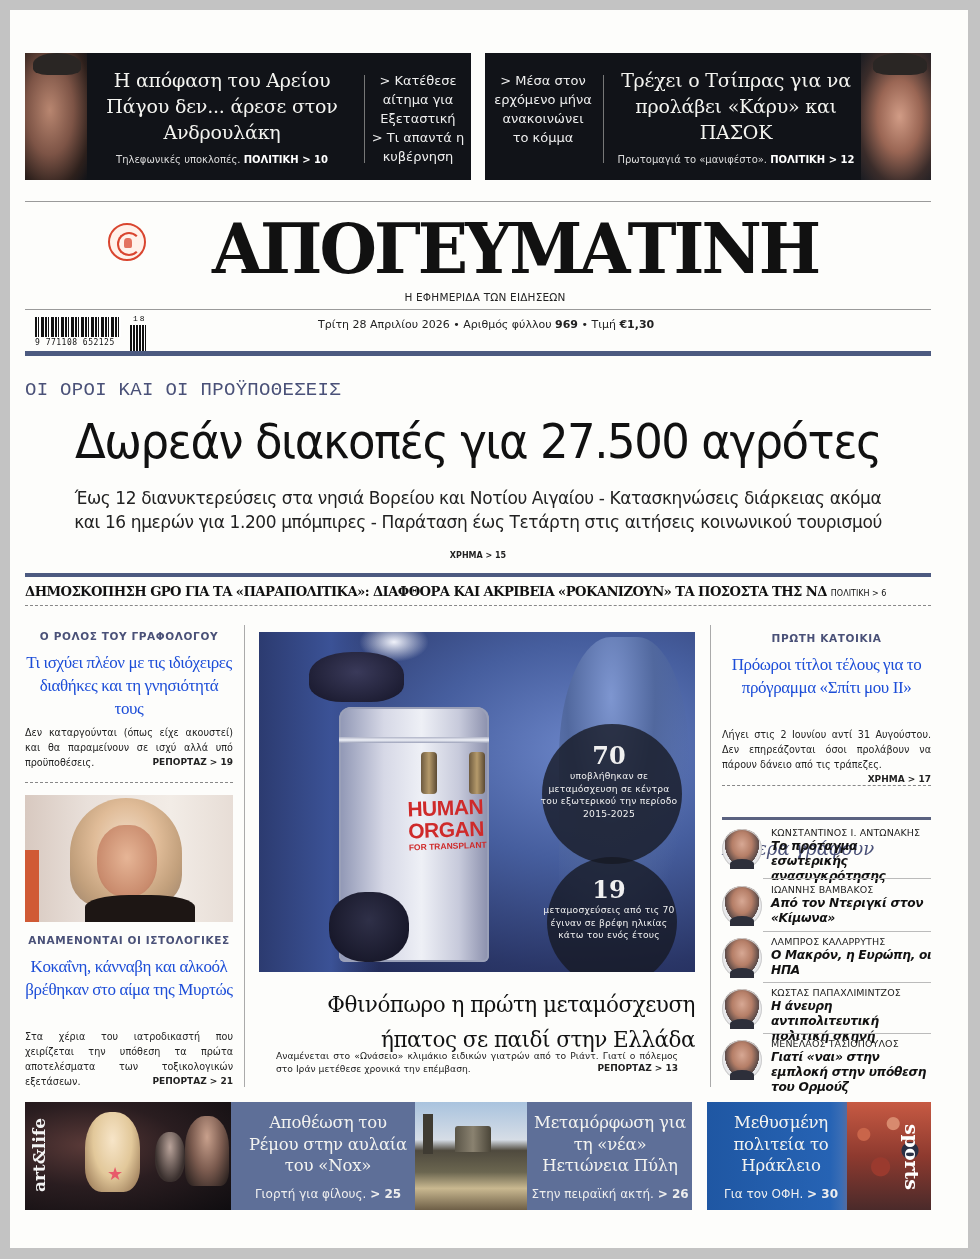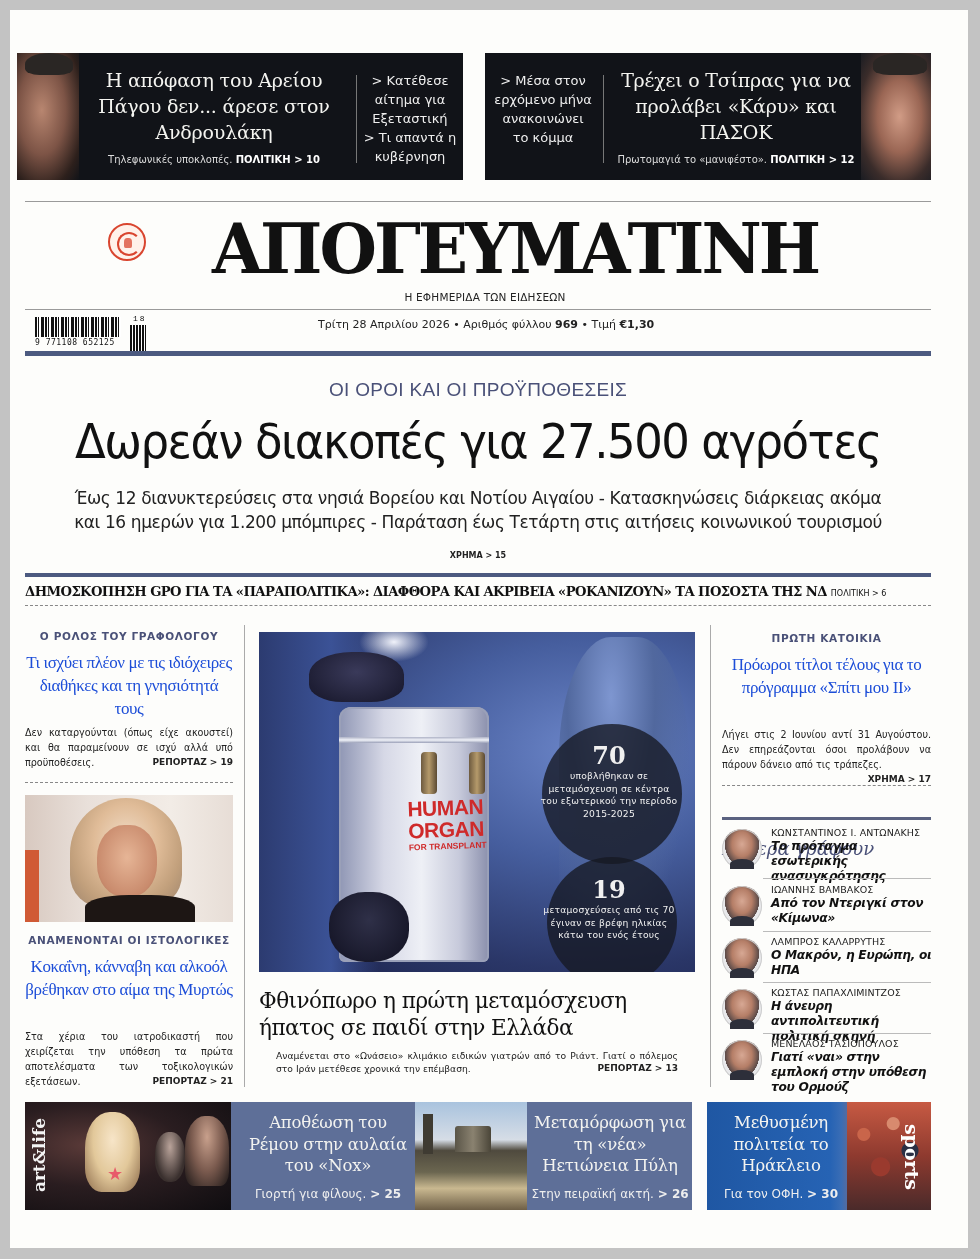--- a/index.html
+++ b/index.html
@@ -2,21 +2,21 @@
 <html><head>
 <meta charset="utf-8">
 <style>
   * { box-sizing: border-box; margin: 0; padding: 0; }
   html, body { width: 980px; height: 1259px; background: #c3c3c3; overflow: hidden; }
   body { font-family: "DejaVu Sans", sans-serif; color: #111; position: relative; }
   .page { position: absolute; left: 10px; top: 10px; width: 958px; height: 1238px; background: #fdfdfb; }
 
   
   .banner { position: absolute; top: 43px; height: 127px; background: #111318; color: #f2f2ee; overflow: hidden; }
-  .banner-left { left: 7px; width: 446px; padding-left: 42px; }
+  .banner-left { left: 15px; width: 446px; padding-left: 42px; }
   .banner-right { left: 475px; width: 446px; }
   .portrait { position: absolute; top: 0; height: 127px; }
   .portrait.l { left: 0; width: 62px; background: radial-gradient(ellipse at 40% 45%, #b88670 0%, #7d5446 45%, #2d201c 80%, #111318 100%); }
   .portrait.r { right: 0; width: 70px; background: radial-gradient(ellipse at 55% 50%, #d19c86 0%, #9a6654 40%, #3a2c2a 75%, #1a1c22 100%); }
   .portrait .hair { position:absolute; left:8px; top:0; width:48px; height:22px; border-radius:50% 50% 30% 30%; background:#2a2624; }
   .portrait.r .hair { left: 12px; width: 54px; }
   .b-head { position: absolute; font-family: "DejaVu Serif", serif; font-size: 19px; line-height: 26px; text-align: center; color: #f4f4f0; font-weight: normal; letter-spacing: -0.2px; }
   .b-sub { position: absolute; font-size: 10px; color: #ddd; text-align: center; white-space: nowrap; }
   .b-sub b { font-weight: bold; color: #fff; }
   .b-side { position: absolute; font-size: 13px; line-height: 19px; text-align: center; color: #eee; }
@@ -34,21 +34,21 @@
     background: repeating-linear-gradient(90deg, #111 0 2px, #fff 2px 3px, #111 3px 4px, #fff 4px 6px, #111 6px 9px, #fff 9px 10px); }
   .barcode .bars2 { position:absolute; left:95px; top:8px; width:16px; height:26px;
     background: repeating-linear-gradient(90deg, #111 0 2px, #fff 2px 3px, #111 3px 5px, #fff 5px 6px); }
   .barcode .top-num { position:absolute; left:98px; top:-3px; font-size:8px; font-family:Liberation Mono, monospace; letter-spacing:2px; }
   .barcode .num { position:absolute; left:0; top:21px; font-size:8px; font-family:"DejaVu Sans Mono", monospace; letter-spacing:0.5px; }
   .dateline { position: absolute; left: 308px; top: 308px; width: 350px; font-size: 11px; color: #222; white-space: nowrap; }
   .dateline b { font-weight: bold; }
   .blue-bar { position: absolute; left: 15px; width: 906px; height: 5px; background: #4c5a80; }
 
   
-  .kicker-lead { position: absolute; left: 15px; top: 369px; width: 906px; text-align: center; font-family: Liberation Sans, sans-serif; font-size: 19px; color: #4a5178; letter-spacing: 0.3px; }
+  .kicker-lead { position: absolute; left: 15px; top: 369px; width: 906px; font-family: Liberation Mono, monospace; font-size: 19px; color: #4a5178; letter-spacing: 0.3px; }
   .lead-head { position: absolute; left: 15px; top: 400px; width: 906px; text-align: center; font-family: "DejaVu Sans", sans-serif; font-size: 45px; line-height: 64px; color: #111; letter-spacing: -1.5px; transform: scaleY(1.08); }
   .lead-deck { position: absolute; left: 15px; top: 476px; width: 906px; text-align: center; font-size: 17px; line-height: 24px; color: #222; letter-spacing: -0.4px; }
   .lead-ref { position: absolute; left: 15px; top: 541px; width: 906px; text-align: center; font-size: 8px; font-weight: bold; color: #222; }
   .strip { position: absolute; left: 15px; top: 574px; width: 906px; font-family: "DejaVu Serif", serif; font-weight: bold; font-size: 13.2px; color: #111; white-space: nowrap; letter-spacing: -0.6px; }
   .strip .ref { font-family: "DejaVu Sans", sans-serif; font-weight: normal; font-size: 8px; letter-spacing: 0; }
   .dash { position: absolute; height: 0; border-top: 1px dashed #888; }
 
   
   .col-sep { position: absolute; width: 1px; background: #aaa; }
   .kicker { position: absolute; text-align: center; font-size: 10.5px; font-weight: bold; color: #4a5178; letter-spacing: 0.6px; white-space: nowrap; }
@@ -73,21 +73,21 @@
   .pc-box .ridge { position:absolute; left:0; top:30px; width:150px; height:6px; background: linear-gradient(#aeb2c6, #f0f2f8, #9aa0b8); }
   .pc-label { position:absolute; left:149px; top:165px; width:80px; font-family:"Liberation Sans", sans-serif; font-weight:bold; color:#cf2a2a; font-size:21px; line-height:22px; letter-spacing:-0.5px; transform: rotate(-2deg); }
   .pc-label small { display:block; font-size:8.5px; line-height:11px; letter-spacing:0; }
   .pc-surgeon { position:absolute; left:300px; top:5px; width:130px; height:300px; border-radius: 40% 40% 10% 10%; background: radial-gradient(ellipse at 40% 20%, #7e96d0 0%, #51689e 40%, rgba(40,52,100,0) 75%); }
   .pc-light { position:absolute; left:100px; top:-10px; width:70px; height:40px; background: radial-gradient(ellipse, #f0f2fa 0%, rgba(240,242,250,0) 70%); }
   .stat-circle { position:absolute; left:283px; width:140px; height:140px; border-radius:50%; background: rgba(22,24,34,0.78); }
   .stat { position: absolute; left: 290px; width: 140px; text-align: center; color: #f0f0f0; }
   .stat .num { font-family: "DejaVu Serif", serif; font-weight: bold; font-size: 24px; line-height: 28px; }
   .stat .txt { font-size: 9.2px; line-height: 12.5px; letter-spacing: 0.2px; }
 
-  .center-head { position: absolute; left: 249px; top: 977px; width: 436px; text-align: left; font-family: "DejaVu Serif", serif; font-size: 21.5px; line-height: 27px; color: #111; letter-spacing: -0.5px; }
+  .center-head { position: absolute; left: 249px; top: 977px; width: 436px; text-align: right; font-family: "DejaVu Serif", serif; font-size: 21.5px; line-height: 35px; color: #111; letter-spacing: -0.5px; }
   .center-body { position: absolute; left: 266px; top: 1039px; width: 402px; font-size: 9.2px; line-height: 13px; color: #222; text-align: justify; }
   .center-body .ref { float: right; font-weight: bold; font-size: 9px; }
 
   
   .opinion-title { position: absolute; left: 712px; top: 828px; font-family: "DejaVu Serif", serif; font-style: italic; font-weight: normal; font-size: 18px; color: #4a5178; }
   .opinion-bar { position: absolute; left: 712px; top: 807px; width: 209px; height: 3px; background: #5a6280; }
   .op-item { position: absolute; left: 712px; width: 209px; height: 50px; }
   .op-item .av { position:absolute; left:0; top:5px; width:40px; height:40px; border-radius:50%;
     background: radial-gradient(ellipse at 50% 38%, #d7a894 0%, #b57e67 35%, #5a4a48 60%, #e8e8ea 61%, #eceef2 100%); box-shadow: inset 0 0 0 1px #ccc; }
   .op-item .av::after { content:""; position:absolute; left:8px; top:30px; width:24px; height:10px; border-radius:50% 50% 0 0; background:#2d2f3a; }

